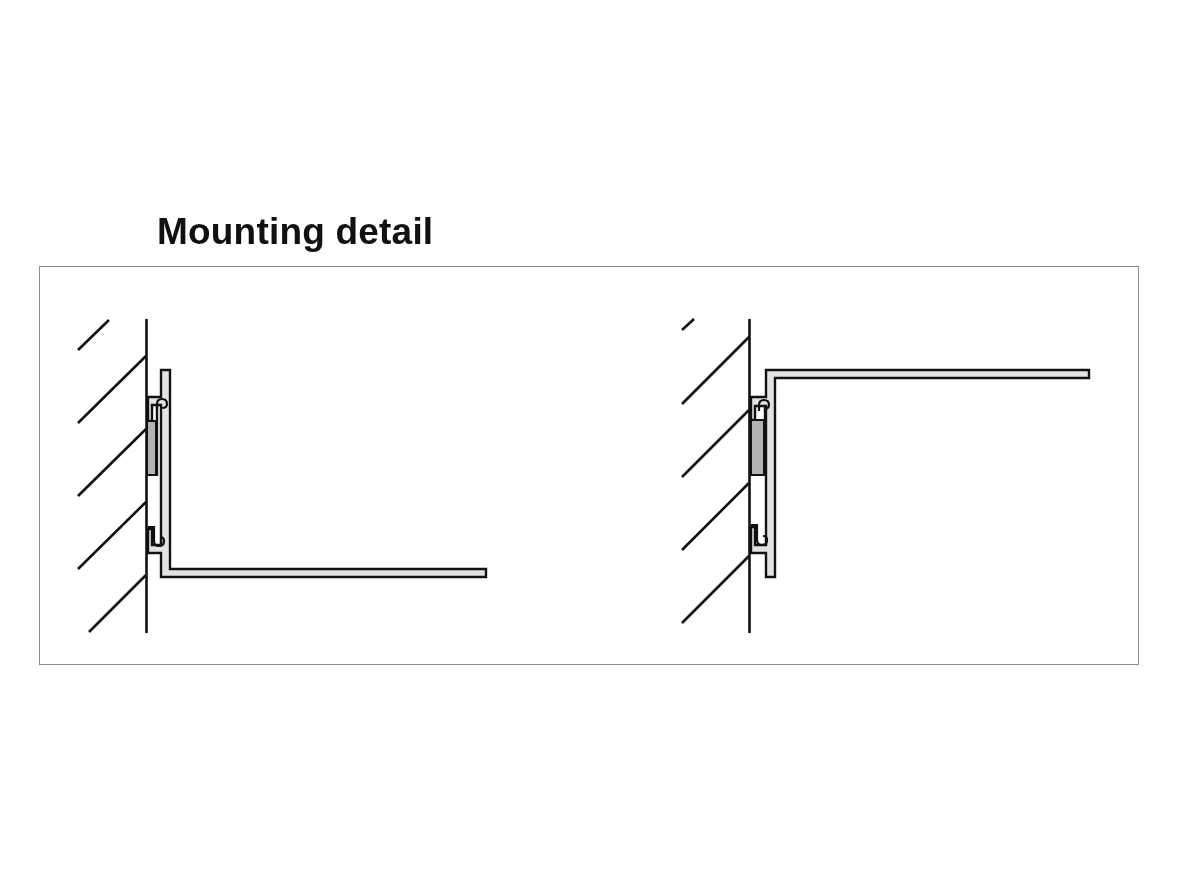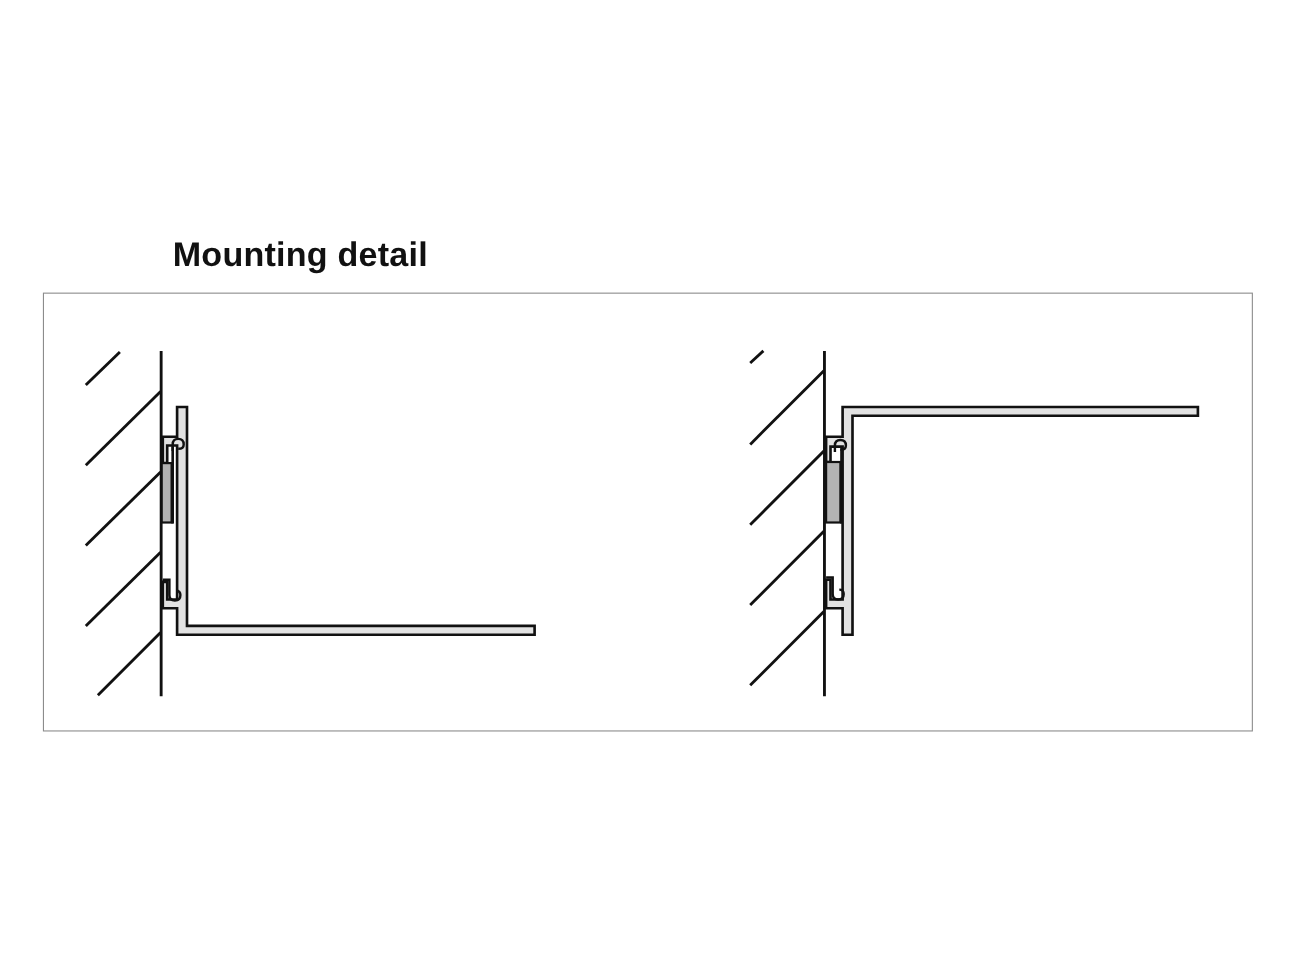--- a/index.html
+++ b/index.html
@@ -11,21 +11,21 @@
       width: 1181px;
       height: 889px;
       position: relative;
       overflow: hidden;
       font-family: "Liberation Sans", "DejaVu Sans", sans-serif;
     }
     .title {
       position: absolute;
       left: 157px;
       top: 212px;
-      font-size: 31px;
+      font-size: 37px;
       font-weight: bold;
       color: #111111;
       letter-spacing: 0.2px;
       line-height: 40px;
       white-space: nowrap;
     }
     .frame {
       position: absolute;
       left: 39px;
       top: 266px;

